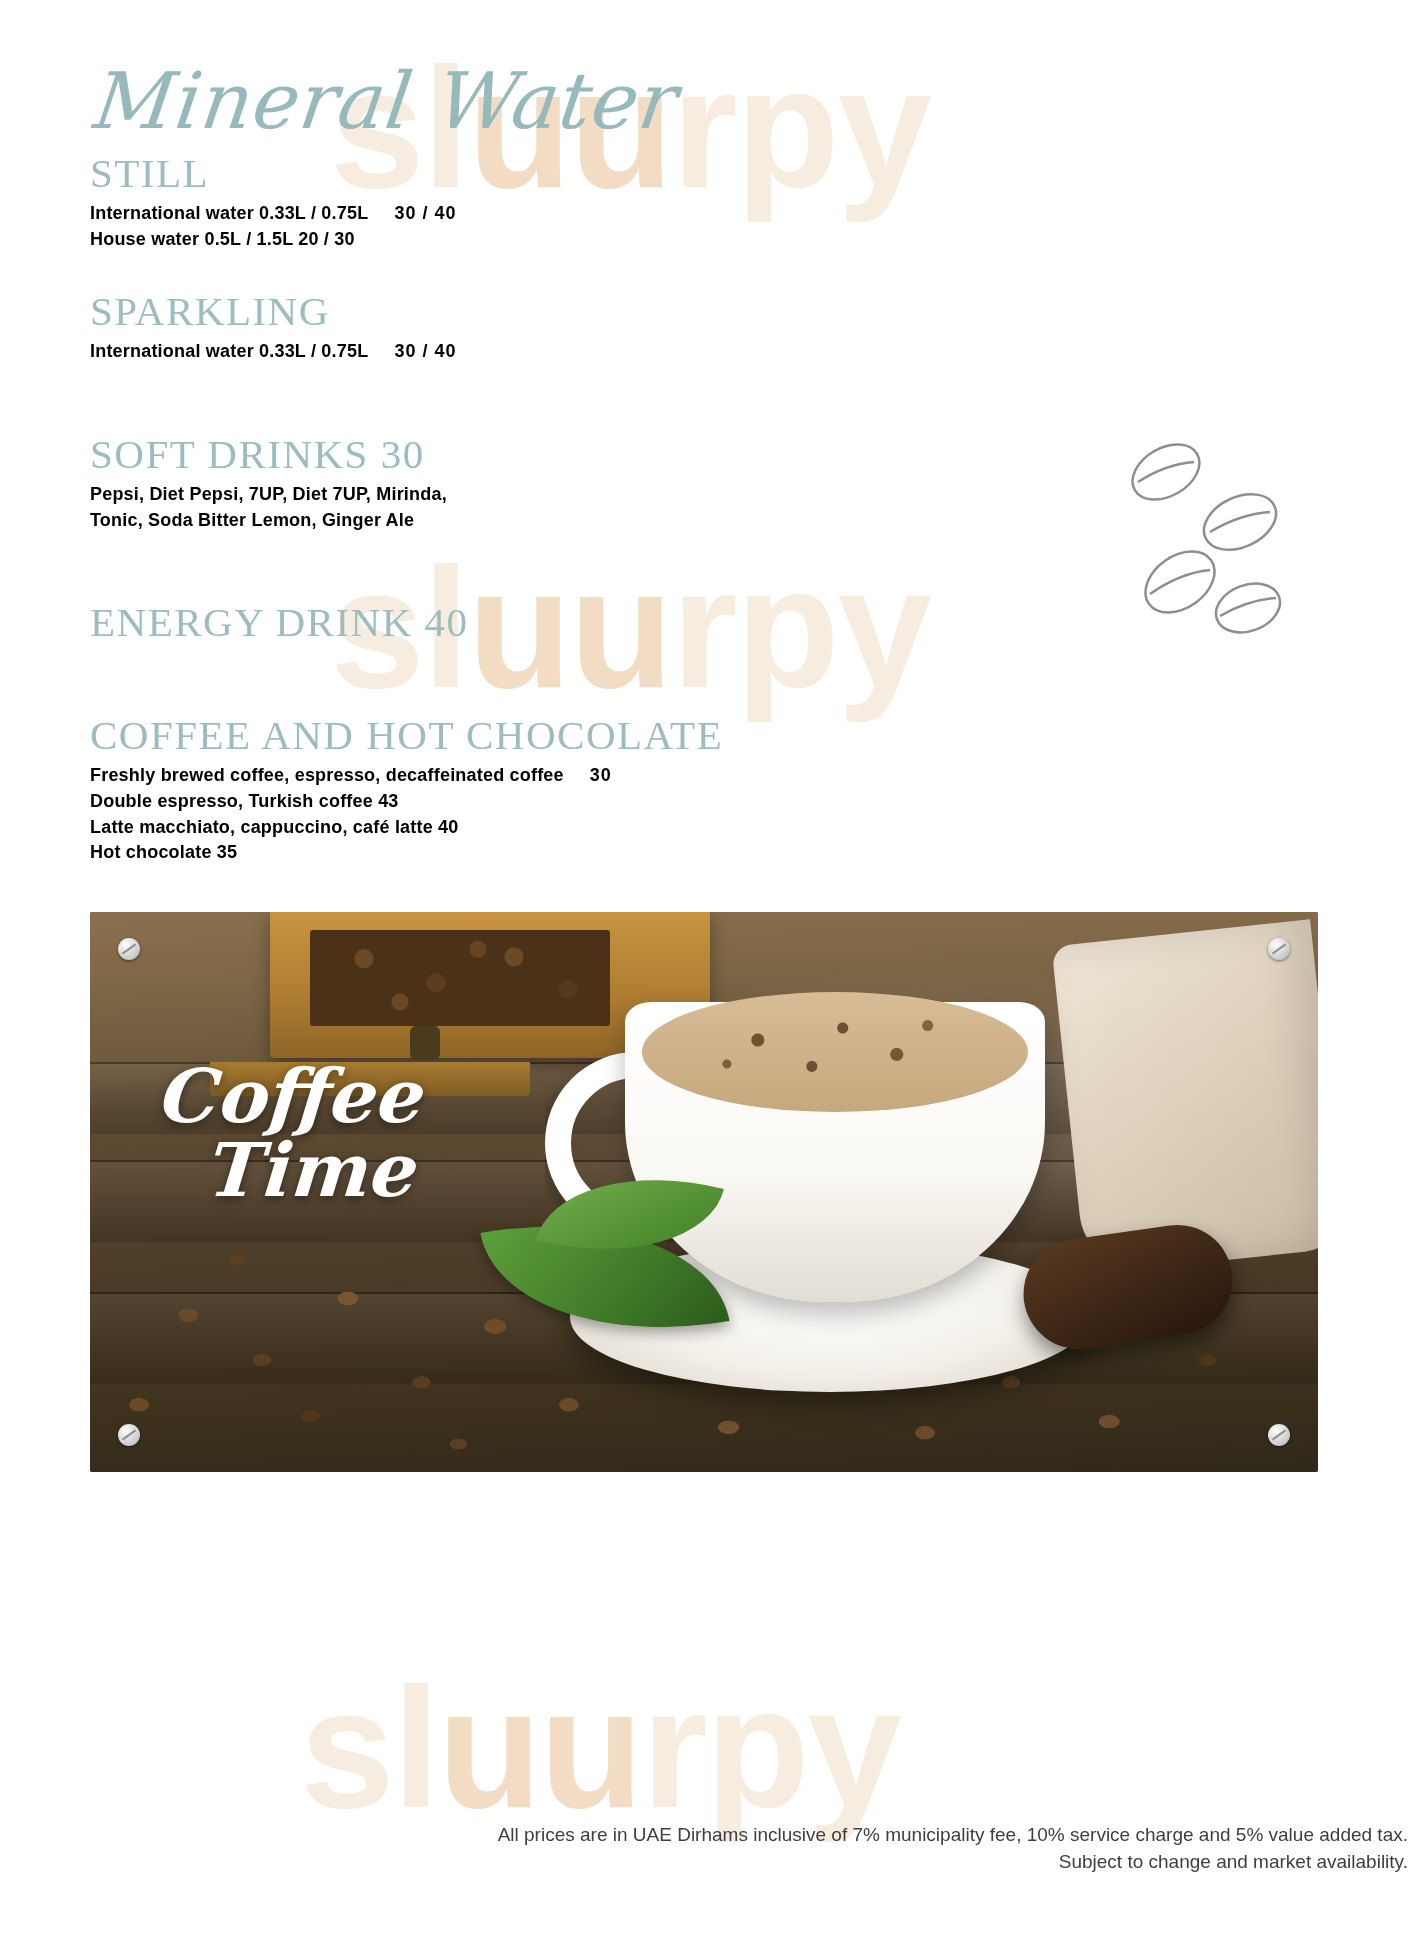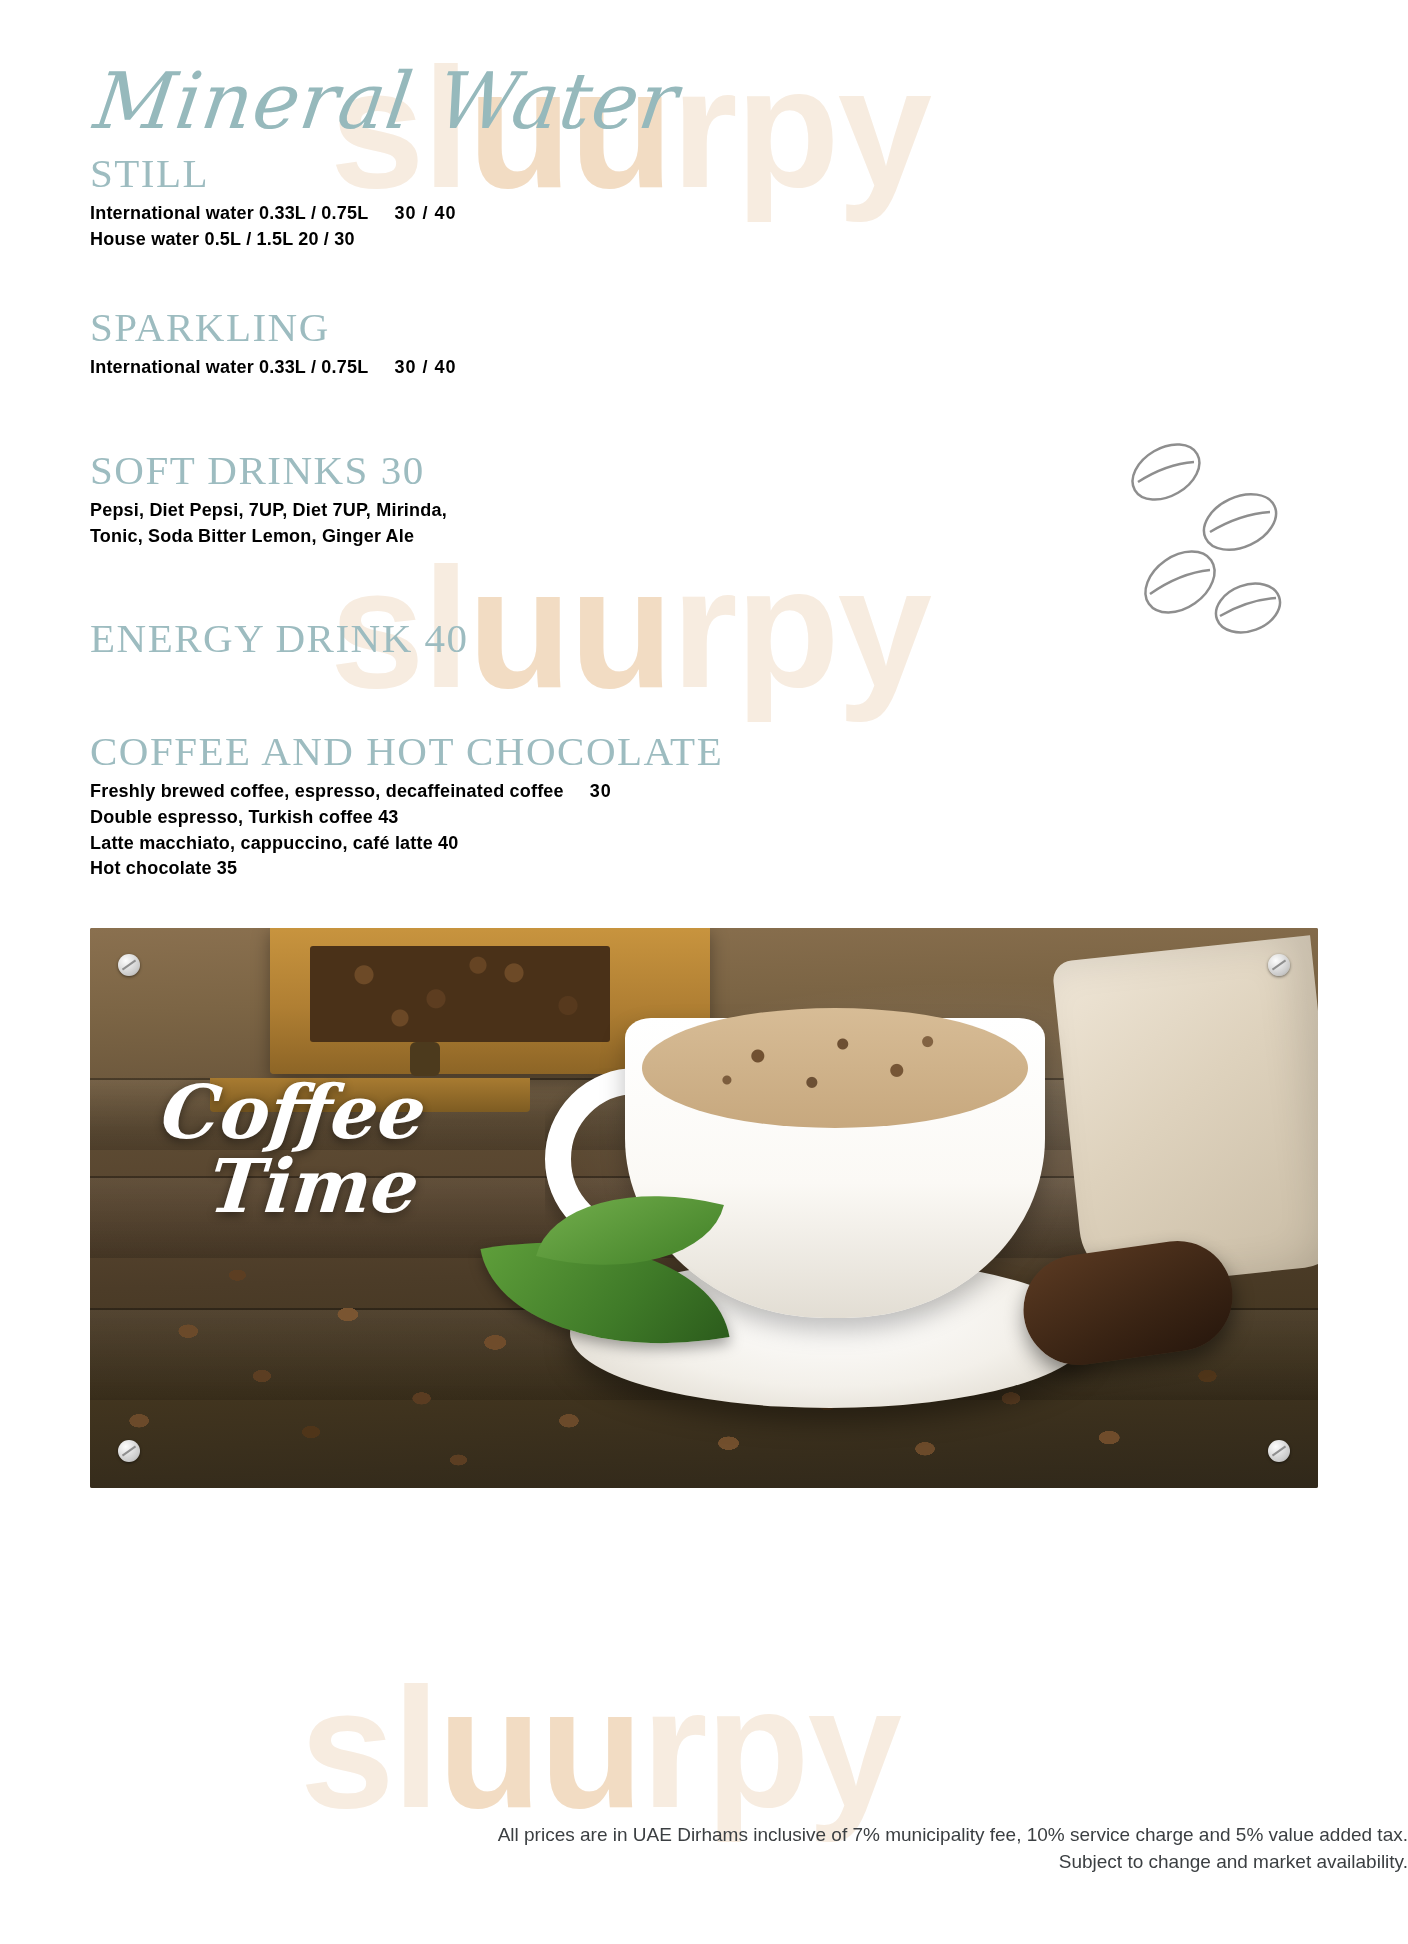--- a/index.html
+++ b/index.html
@@ -76,21 +76,21 @@
   }
   .section-heading {
     font-family: "Liberation Serif", serif;
     font-size: 41px;
     letter-spacing: 1.5px;
     color: #9dbcc0;
     margin: 0 0 4px 0;
     line-height: 1.15;
     font-weight: normal;
   }
-  .section-spacer-lg { margin-top: 52px; }
+  .section-spacer-lg { margin-top: 36px; }
   .section-spacer-md { margin-top: 66px; }
 
   .item-line {
     font-family: "Liberation Sans", sans-serif;
     font-weight: bold;
     font-size: 18px;
     color: #000000;
     line-height: 1.42;
     margin: 0;
     letter-spacing: 0.2px;

